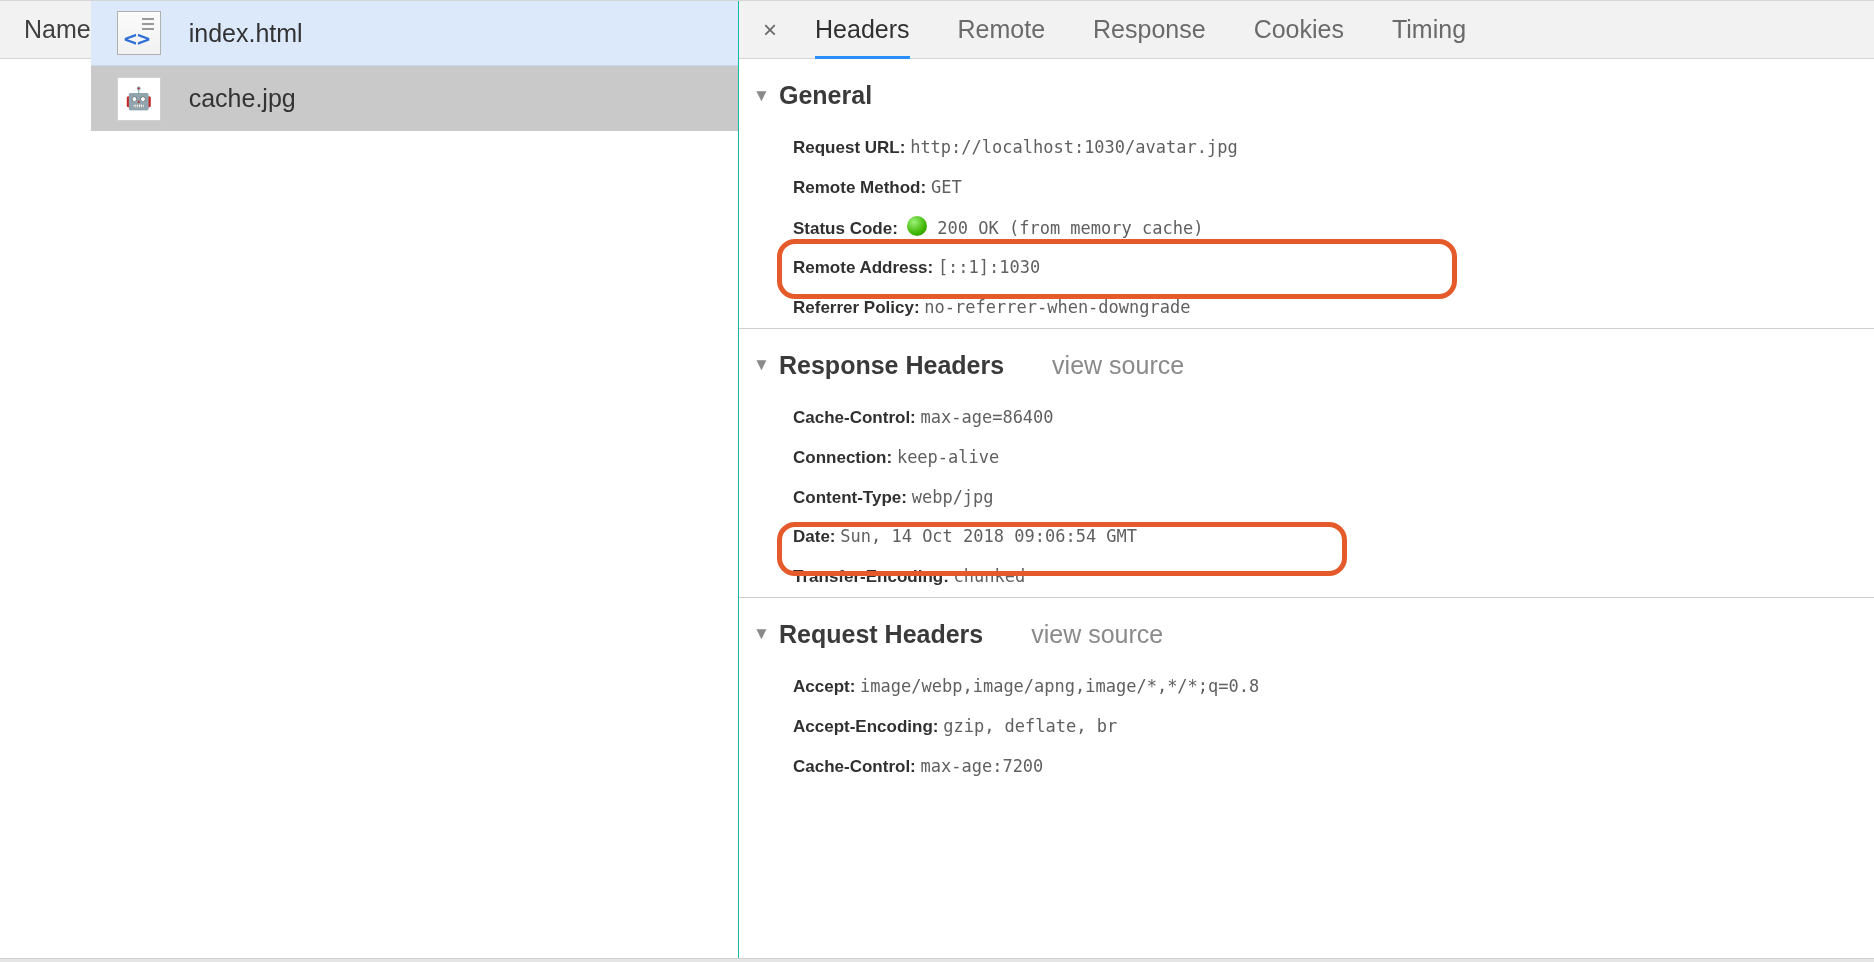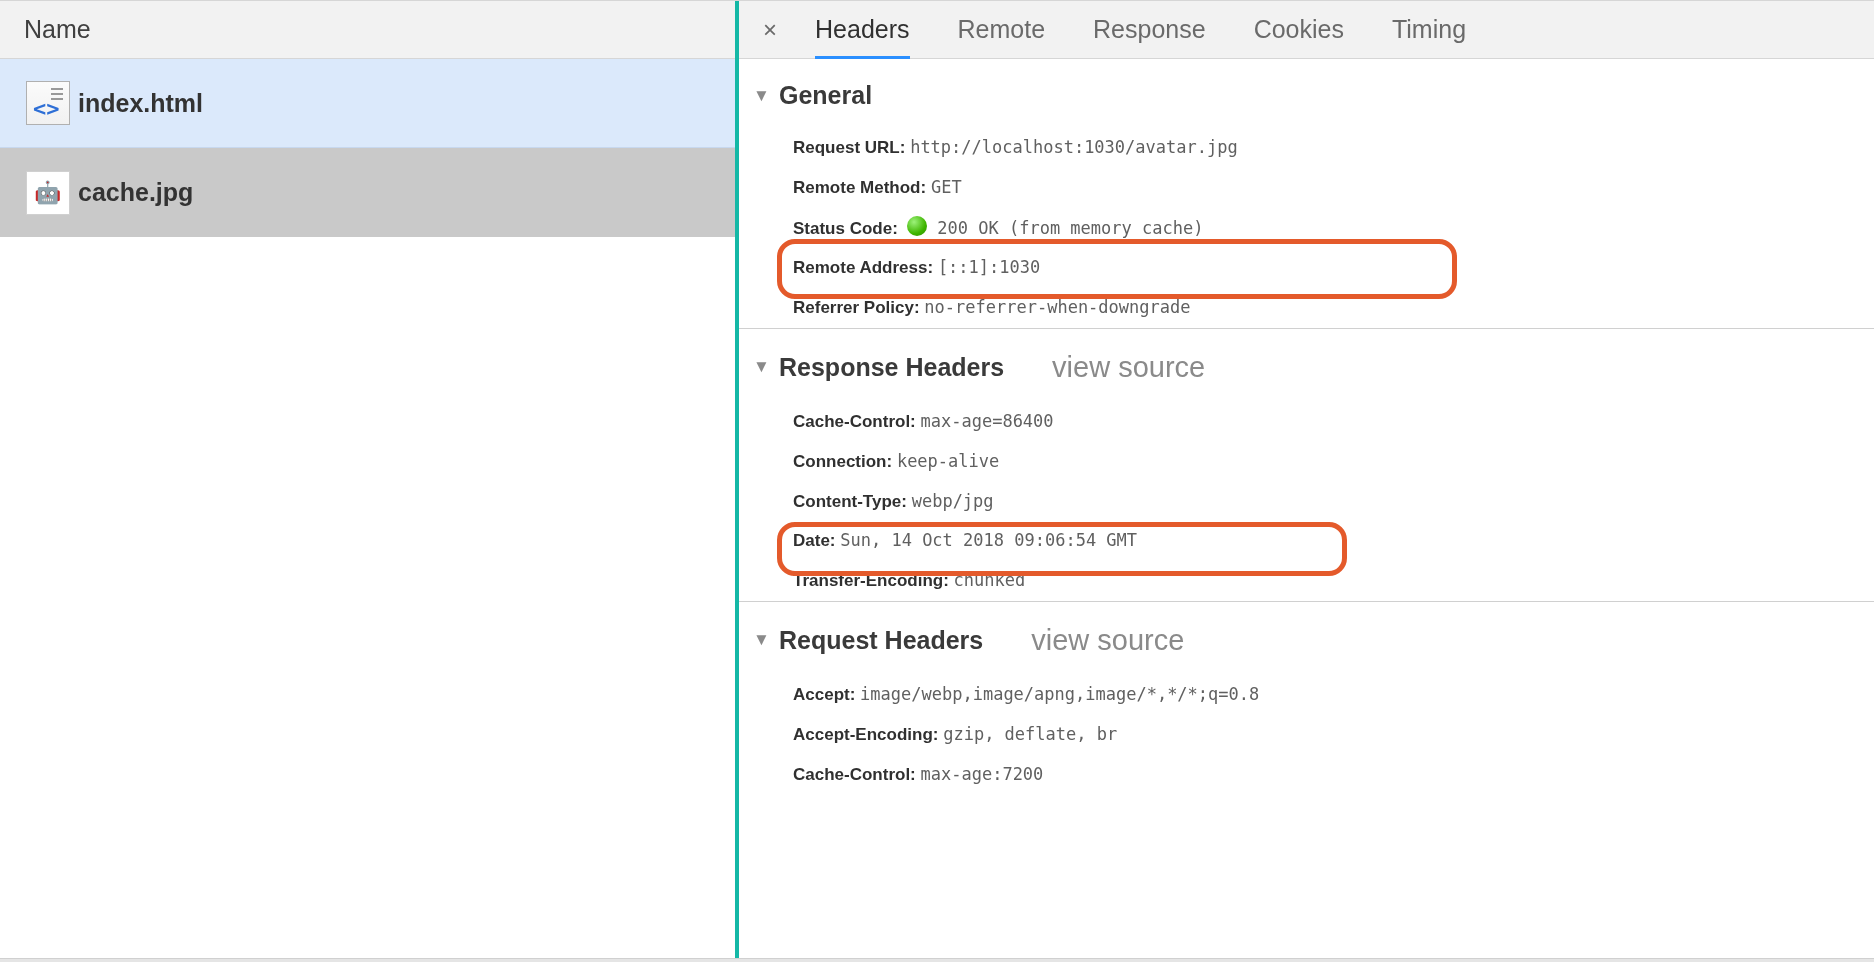--- a/index.html
+++ b/index.html
@@ -15,45 +15,43 @@
   }
   .main {
     display: flex;
     flex: 1;
     min-height: 0;
   }
   
   .left {
     width: 739px;
     flex-shrink: 0;
-    border-right: 4px solid #14b8a6;
-    display: flex;
-    flex-direction: column;
+    border-right: 1px solid #14b8a6;
+    display: flex;
   }
   .left-header {
     height: 58px;
     background: #f2f2f2;
     border-bottom: 1px solid #d6d6d6;
     display: flex;
     align-items: center;
     padding-left: 24px;
     font-size: 25px;
     color: #404040;
   }
   .file-list { flex: 1; background: #fff; }
   .file-row {
-    height: 89px;
-    display: flex;
-    align-items: center;
-    gap: 6px;
+    height: 65px;
+    display: flex;
+    align-items: center;
+    gap: 26px;
     padding-left: 24px;
     font-size: 25px;
     color: #333;
     cursor: pointer;
-    font-weight: bold;
   }
   .file-row.selected { background: #dbe9fb; border-bottom: 1px solid #c7d8ef; }
   .file-row.alt { background: #c9c9c9; }
   .file-icon {
     width: 48px; height: 48px;
     display: flex; align-items: center; justify-content: center;
     position: relative;
   }
   .file-icon-doc {
     width: 44px; height: 44px;
@@ -136,21 +134,21 @@
   }
   .section-divider { border-top: 1px solid #d0d0d0; }
   .disclosure {
     color: #8a8a8a;
     font-size: 17px;
     display: inline-block;
     width: 16px;
   }
   .section-title { font-weight: bold; }
   .view-source {
-    font-size: 29px;
+    font-size: 25px;
     color: #8a8a8a;
     font-weight: normal;
     margin-left: 38px;
   }
   .kv {
     padding: 8px 0 8px 54px;
     font-size: 17px;
     line-height: 1.4;
   }
   .kv .label { font-weight: bold; color: #303030; }

